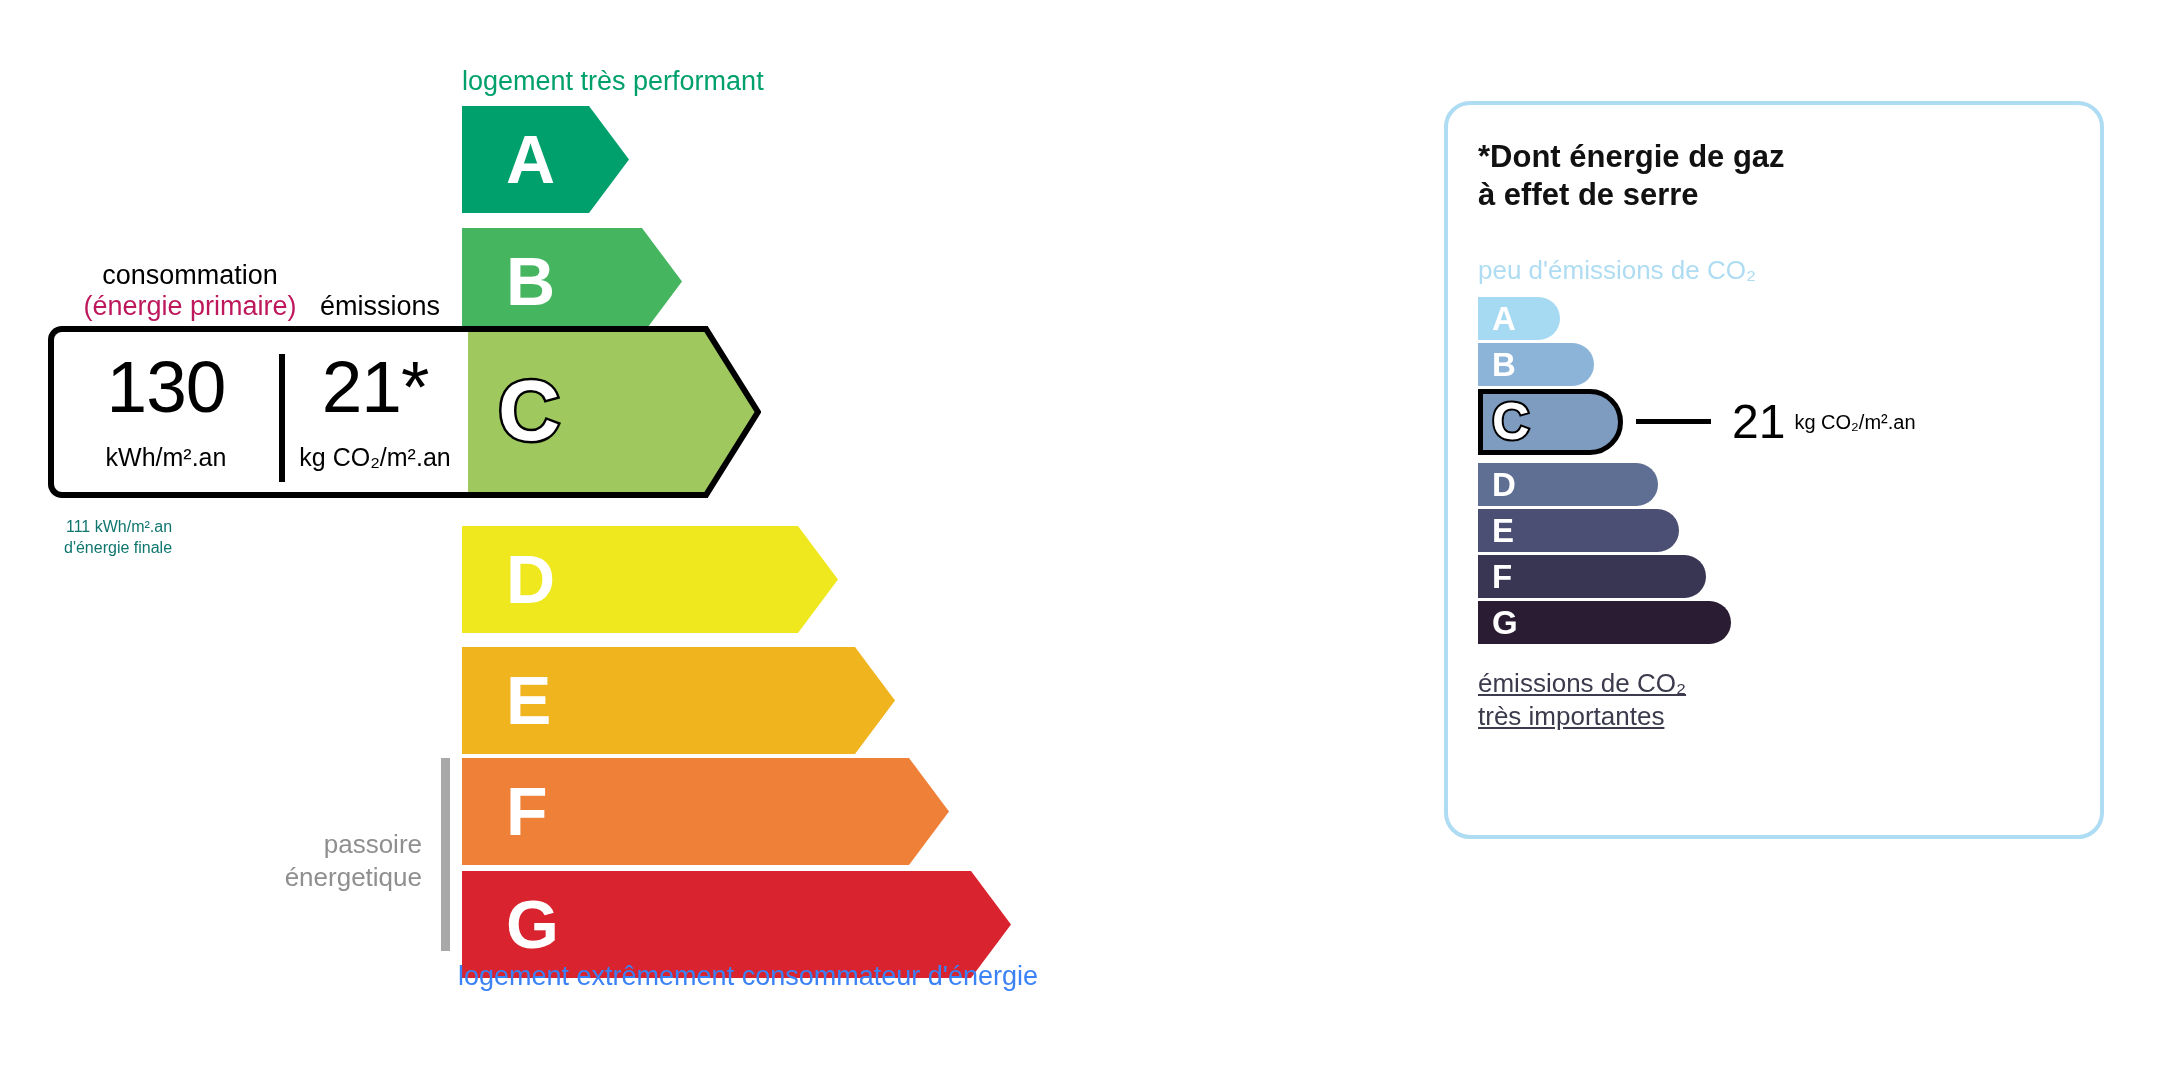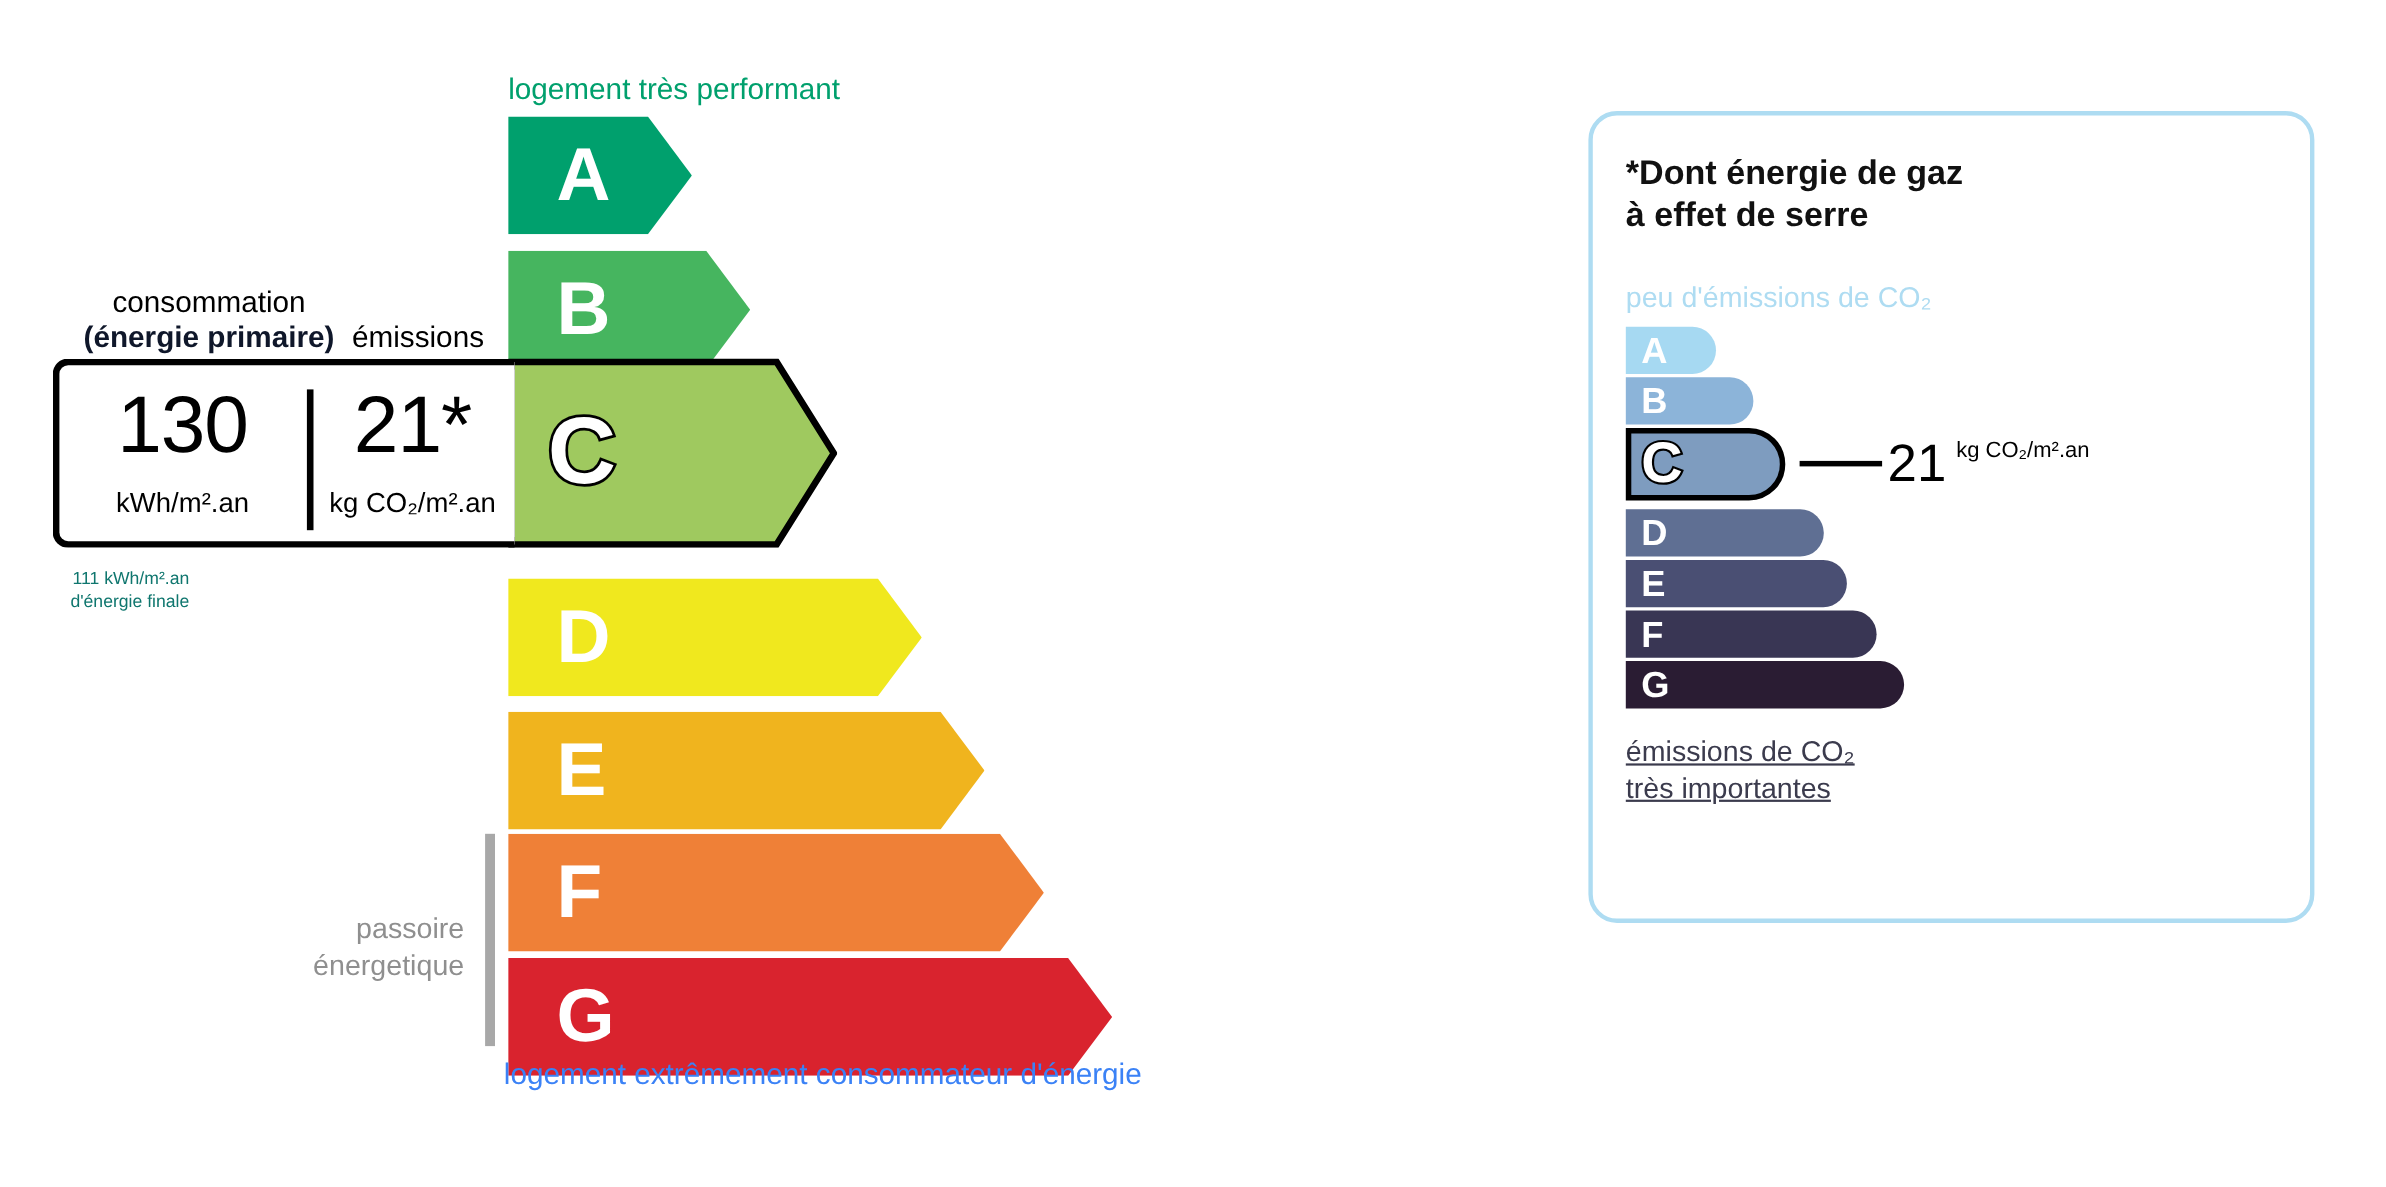--- a/index.html
+++ b/index.html
@@ -58,21 +58,21 @@
   .vb-divider{
     position:absolute;left:225px;top:22px;width:6px;height:128px;background:#000;
   }
   .vb-num{font-size:73px;font-weight:normal;color:#000;line-height:0.95;letter-spacing:-1px;}
   .vb-unit{font-size:25px;color:#000;margin-top:22px;}
 
   .label-consommation{
     position:absolute;left:70px;top:250px;width:240px;text-align:center;
     font-size:27px;color:#000;line-height:1.15;
   }
-  .label-consommation .sub{color:#0f172a;font-weight:bold;}
+  .label-consommation .sub{color:#be185d;}
   .label-emissions{
     position:absolute;left:300px;top:281px;width:160px;text-align:center;
     font-size:27px;color:#000;
   }
   .final-energy{
     position:absolute;left:64px;top:507px;
     font-size:16px;color:#0f766e;line-height:1.3;text-align:right;
   }
 
   .passoire-bar{
@@ -117,21 +117,21 @@
     border:5px solid #000;box-sizing:border-box;border-radius:0 36px 36px 0;
   }
   .co2-row.current .co2-letter{
     font-size:52px;left:14px;
     color:#ffffff;-webkit-text-stroke:4px #000;paint-order:stroke fill;
   }
   .co2-connector{
     position:absolute;height:5px;background:#000;
   }
   .co2-value{
-    position:absolute;display:flex;align-items:flex-start;white-space:nowrap;
+    position:absolute;display:flex;align-items:center;white-space:nowrap;margin-left:16px;
   }
   .co2-value .num{font-size:48px;color:#000;line-height:1;}
   .co2-value .unit{font-size:20px;color:#000;margin-left:9px;}
 </style>
 </head>
 <body>
 
 <div class="stage">
 
   <div class="dpe">

